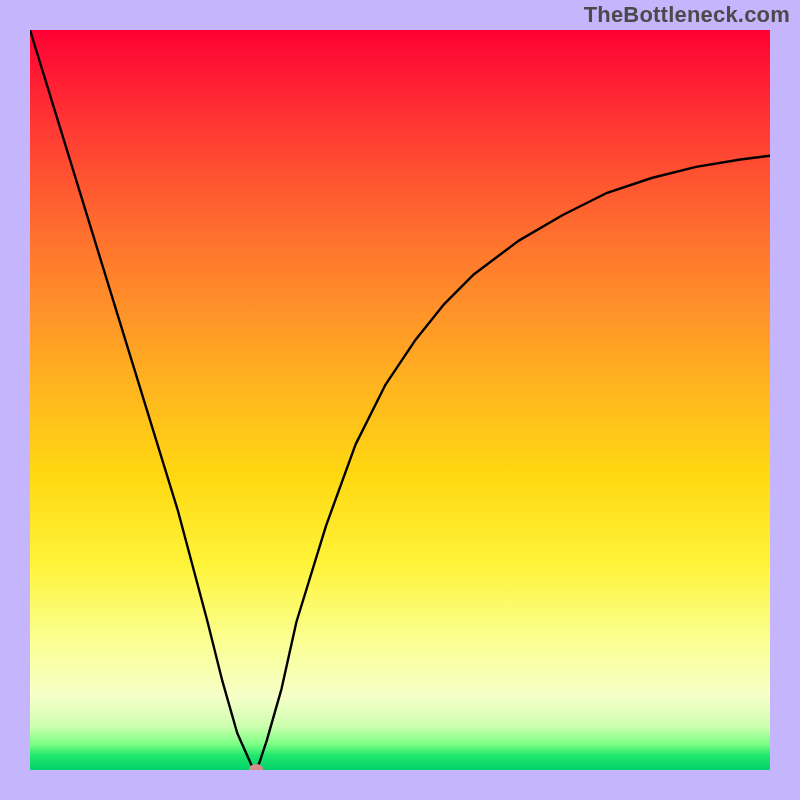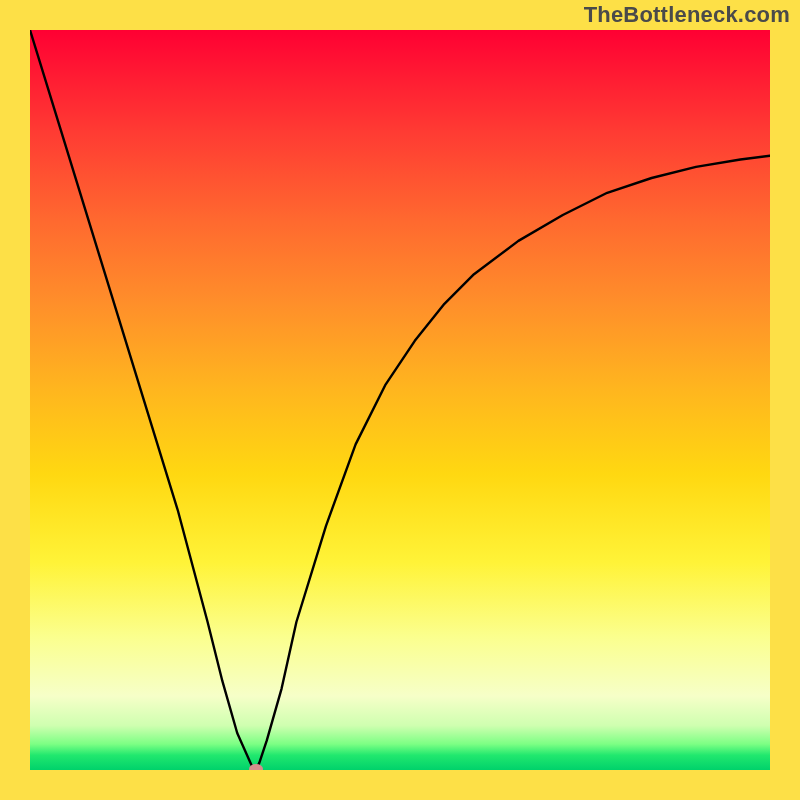--- a/index.html
+++ b/index.html
@@ -8,21 +8,21 @@
     width: 800px;
     height: 800px;
     background: #000;
     font-family: Arial, Helvetica, sans-serif;
     overflow: hidden;
   }
   .frame {
     position: relative;
     width: 800px;
     height: 800px;
-    background: #fde047;
+    background: #c4b5fd;
   }
   .watermark {
     position: absolute;
     top: 2px;
     right: 10px;
     color: #4a4a4a;
     font-size: 22px;
     font-weight: 600;
     letter-spacing: 0.2px;
     user-select: none;

